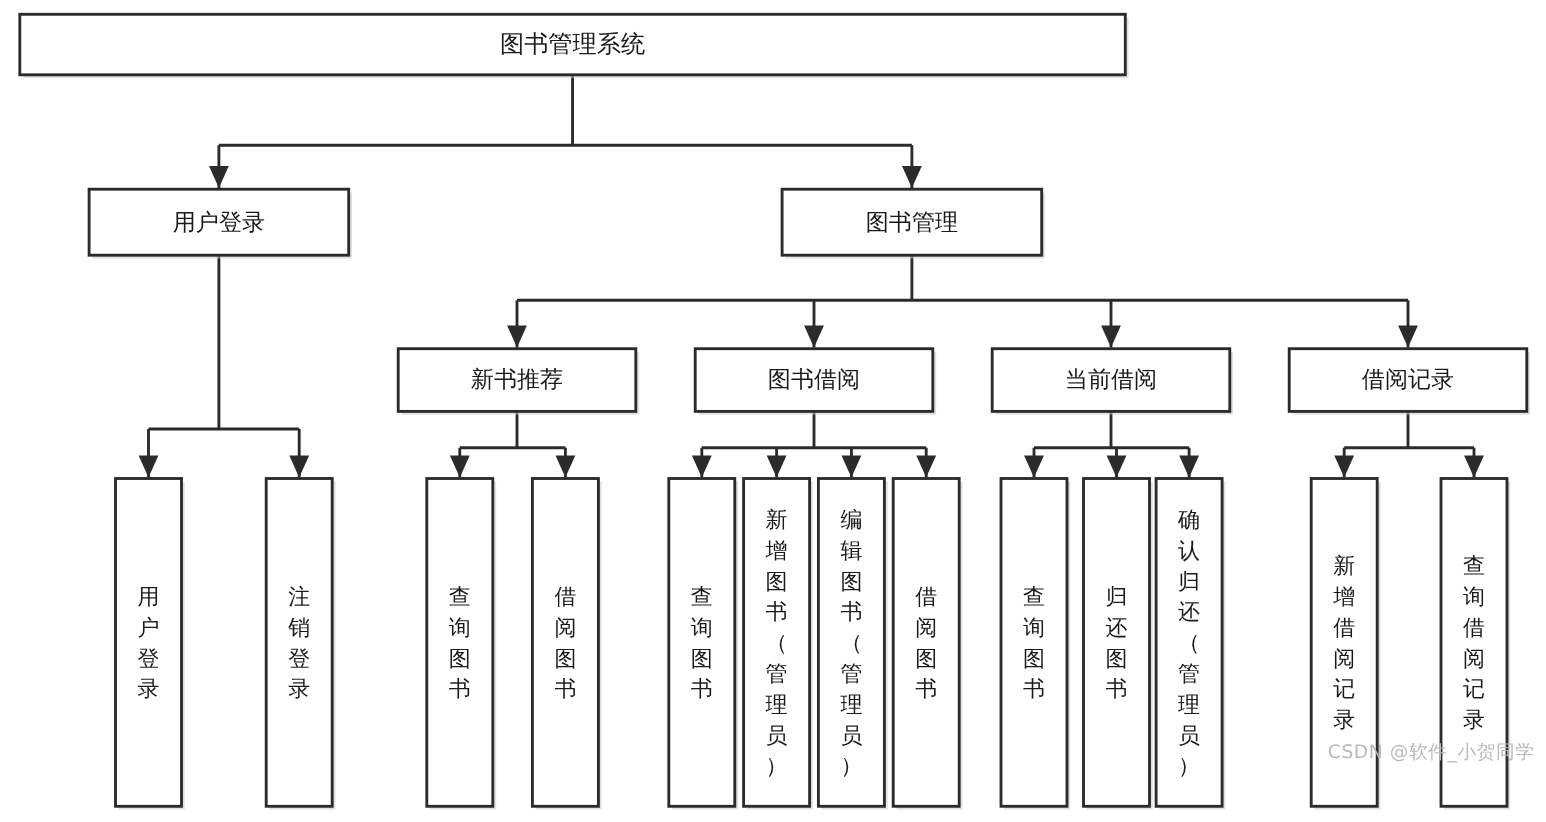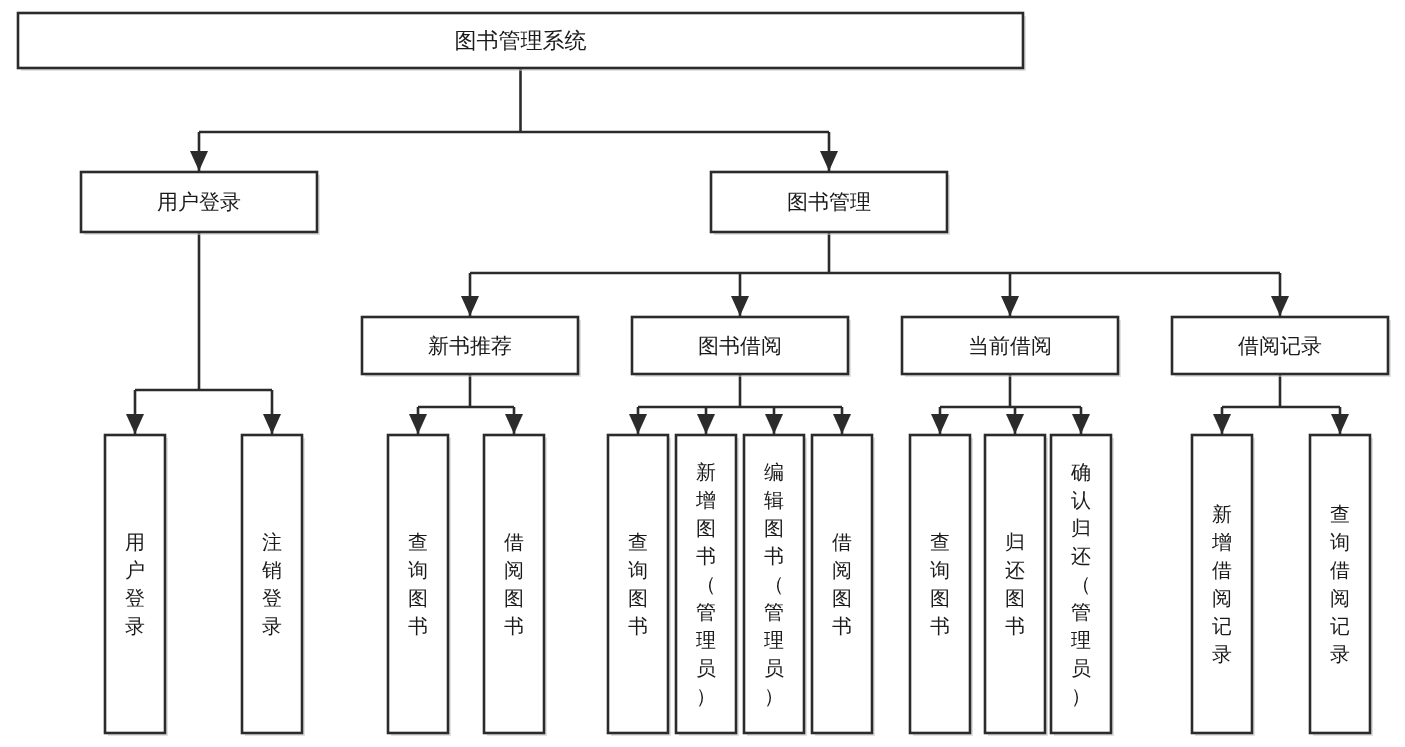--- a/index.html
+++ b/index.html
@@ -232,13 +232,14 @@
           <rect x="1192" y="435" width="60" height="298" class="node-box"></rect>
         </g>
         <text x="1222" class="leaf-text"><tspan x="1222" y="521">新</tspan><tspan x="1222" y="549">增</tspan><tspan x="1222" y="577">借</tspan><tspan x="1222" y="605">阅</tspan><tspan x="1222" y="633">记</tspan><tspan x="1222" y="661">录</tspan></text>
         <g>
           <rect x="1313" y="438" width="60" height="298" class="node-box-shadow"></rect>
           <rect x="1310" y="435" width="60" height="298" class="node-box"></rect>
         </g>
         <text x="1340" class="leaf-text"><tspan x="1340" y="521">查</tspan><tspan x="1340" y="549">询</tspan><tspan x="1340" y="577">借</tspan><tspan x="1340" y="605">阅</tspan><tspan x="1340" y="633">记</tspan><tspan x="1340" y="661">录</tspan></text>
       </g>
   </svg>
+  <div class="watermark">CSDN @软件_小贺同学</div>
 </div>
 
 </body></html>

